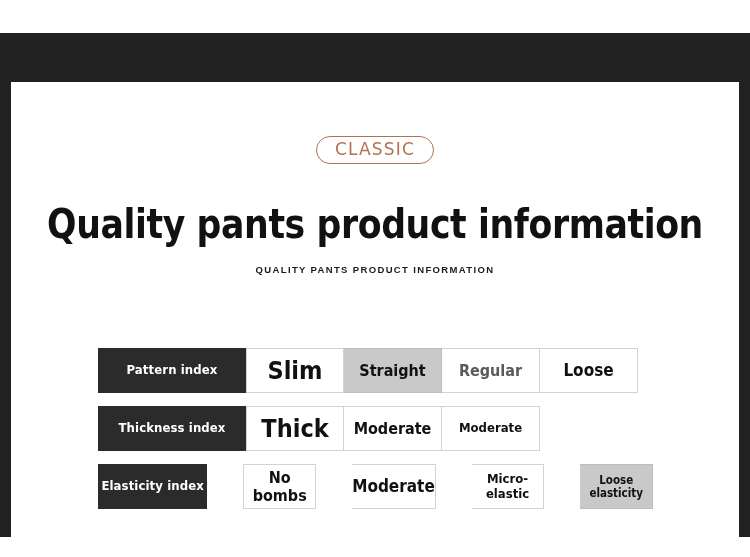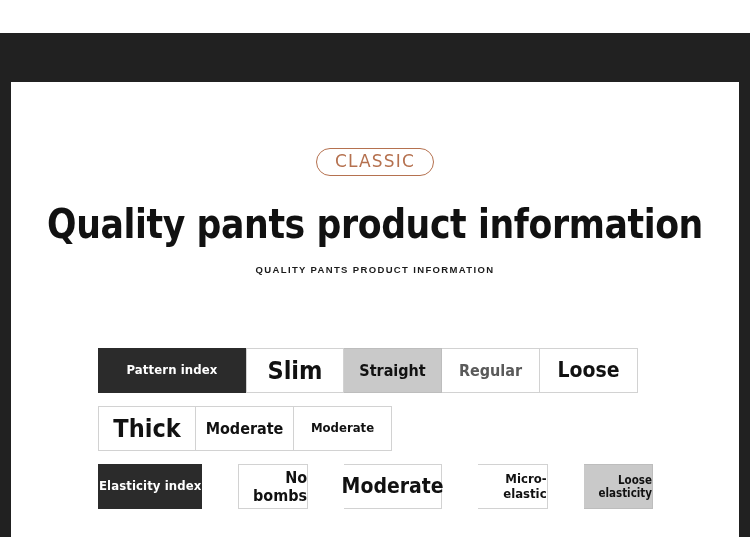--- a/index.html
+++ b/index.html
@@ -52,21 +52,20 @@
     background: #ffffff;
   }
 
   
   .badge-wrap {
     position: absolute;
     left: 0;
     top: 54px;
     width: 728px;
     text-align: center;
-    margin-top: 12px;
   }
   .badge {
     display: inline-block;
     border: 1.6px solid #b5714f;
     border-radius: 999px;
     color: #b5714f;
     font-size: 17px;
     font-weight: 400;
     letter-spacing: 1.2px;
     padding: 2px 18px 3px 18px;
@@ -118,21 +117,21 @@
     margin-bottom: 13px;
     box-sizing: border-box;
   }
   .row:last-child { margin-bottom: 12px; gap: 36px; }
 
   .cell {
     box-sizing: border-box;
     display: flex;
     align-items: center;
     justify-content: center;
-    text-align: right;
+    text-align: center;
     line-height: 1.1;
   }
   .cell.label {
     width: 148px;
     background: #2b2b2b;
     color: #ffffff;
     font-size: 13px;
     font-weight: bold;
     letter-spacing: 0.1px;
     font-family: "DejaVu Sans Condensed", "Liberation Sans Narrow", "Liberation Sans", sans-serif;
@@ -148,21 +147,21 @@
   }
   .cell.opt.first { border-left: 1px solid #d2d2d2; }
   .cell.opt.hl {
     background: #c9c9c9;
     border-color: #bdbdbd;
   }
   .cell.opt.muted { color: #5a5a5a; }
 
   
   .sz-xl { font-size: 25px; }
-  .sz-lg { font-size: 21px; }
+  .sz-lg { font-size: 17px; }
   .sz-md { font-size: 16px; }
   .sz-sm { font-size: 13px; }
   .sz-xs { font-size: 11.5px; }
 </style>
 </head>
 <body>
 
 <div class="page">
 
   <div class="top-strip"></div>
@@ -181,20 +180,21 @@
 
     <div class="table" id="tbl">
         <div class="row">
           <div class="cell label">Pattern index</div>
           <div class="cell opt sz-xl first">Slim</div>
           <div class="cell opt sz-md hl">Straight</div>
           <div class="cell opt sz-md muted">Regular</div>
           <div class="cell opt sz-lg">Loose</div>
         </div>
         <div class="row">
+          <div class="cell label">Thickness index</div>
           <div class="cell opt sz-xl first">Thick</div>
           <div class="cell opt sz-md">Moderate</div>
           <div class="cell opt sz-sm">Moderate</div>
         </div>
         <div class="row">
           <div class="cell label">Elasticity index</div>
           <div class="cell opt sz-md first">No bombs</div>
           <div class="cell opt sz-lg">Moderate</div>
           <div class="cell opt sz-sm">Micro-elastic</div>
           <div class="cell opt sz-xs hl">Loose elasticity</div>

